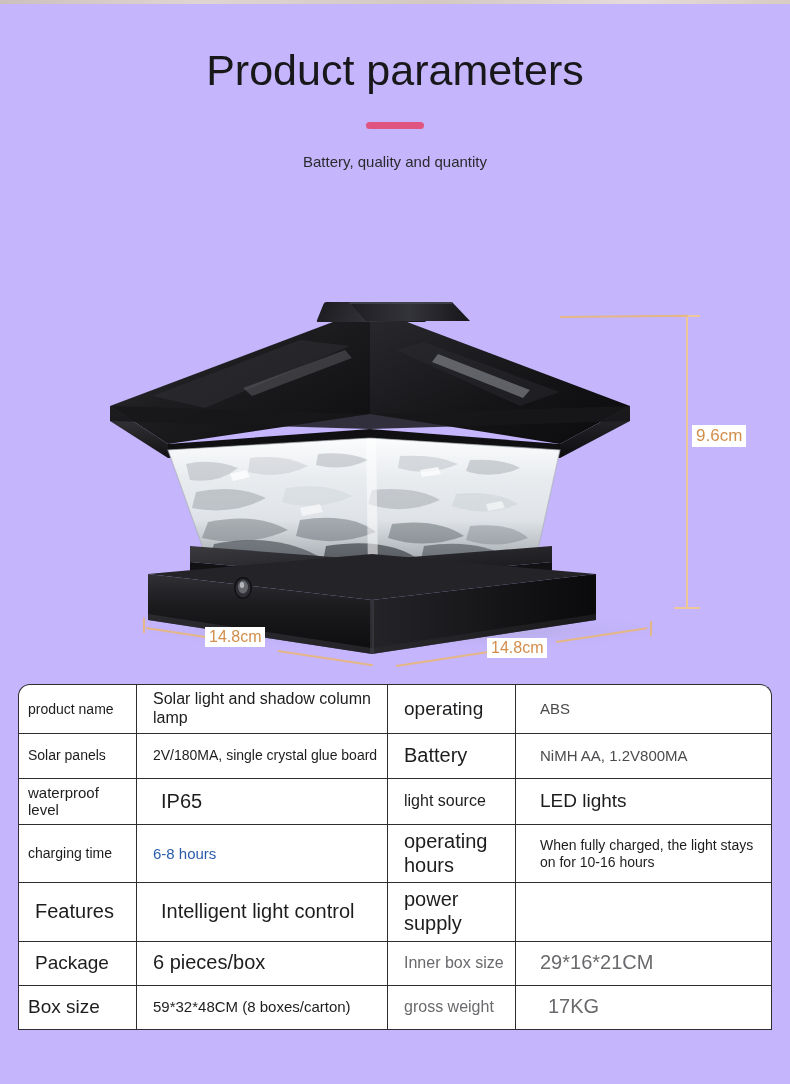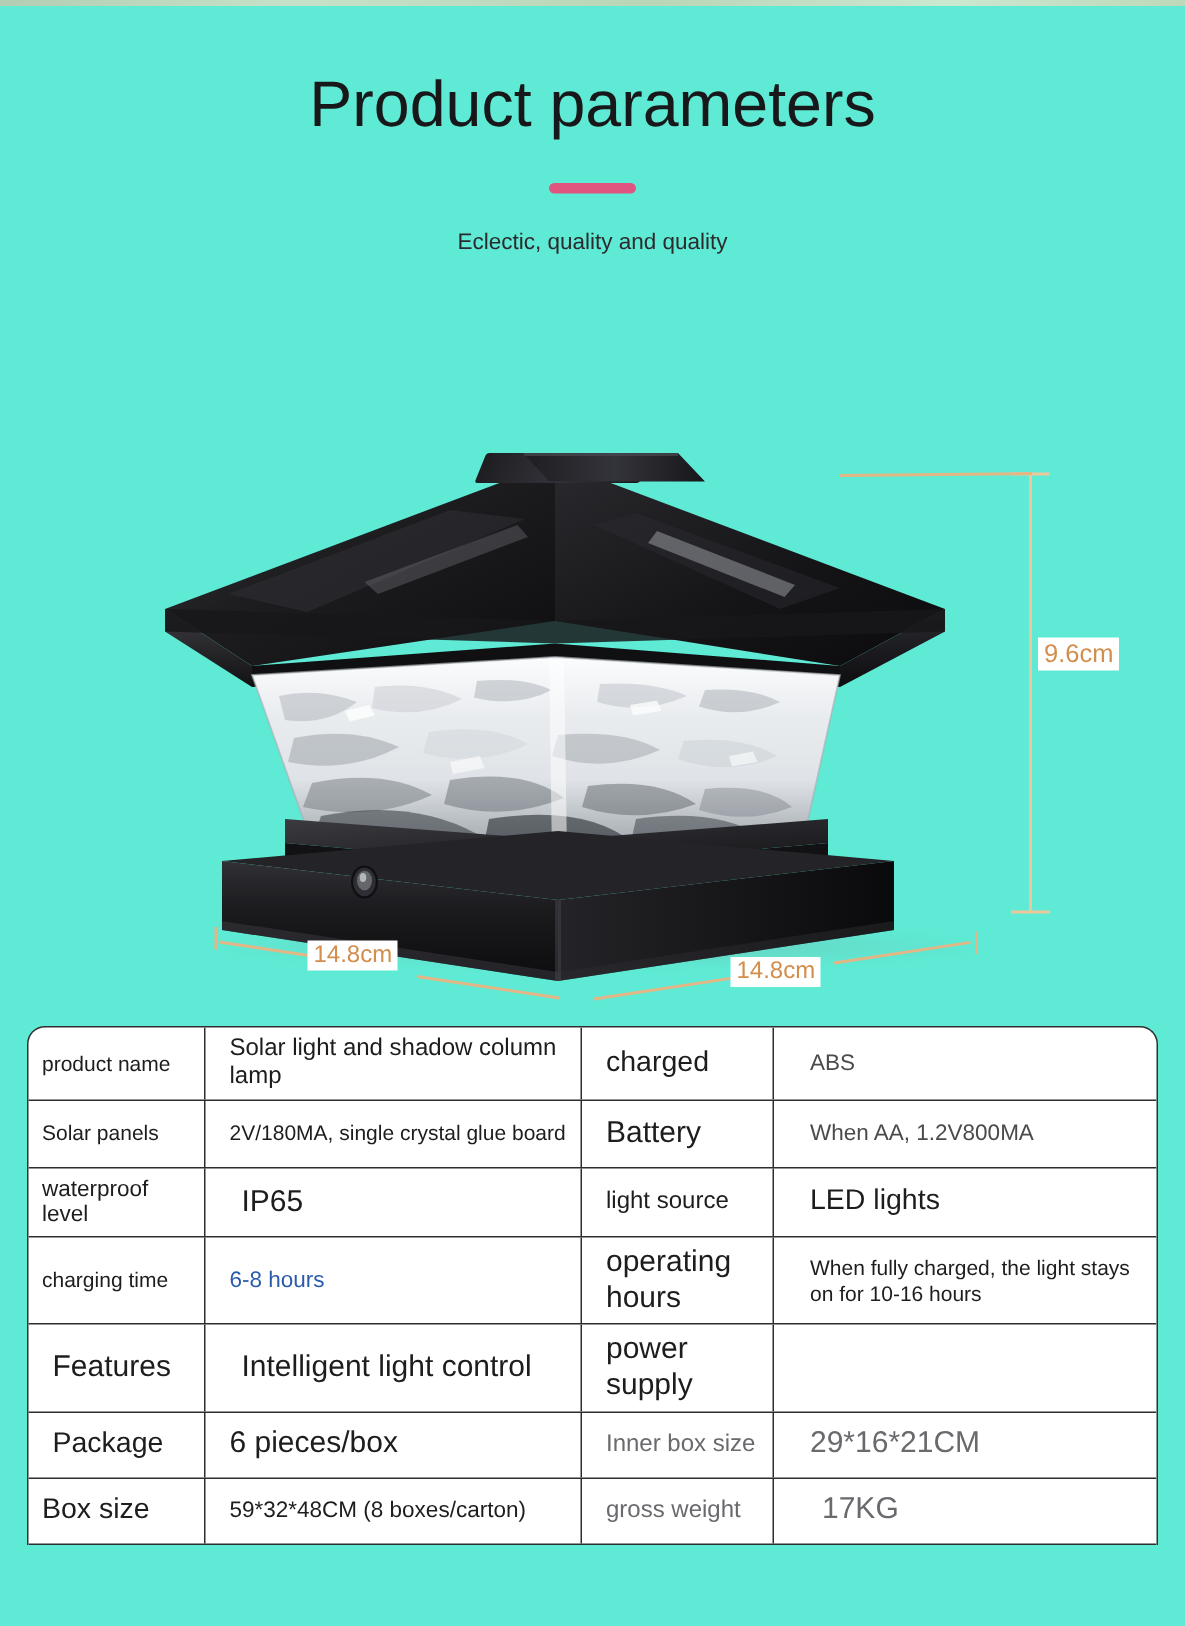--- a/index.html
+++ b/index.html
@@ -9,21 +9,21 @@
     height: 1084px;
     background: #ffffff;
     font-family: "Liberation Sans", sans-serif;
     overflow: hidden;
   }
 
   #page {
     position: relative;
     width: 790px;
     height: 1084px;
-    background: #5eead4;
+    background: #c4b5fd;
   }
 
   
   .top-strip {
     position: absolute;
     top: 0; left: 0;
     width: 790px; height: 4px;
     background: linear-gradient(90deg,#cfc4a6 0%,#e8dfc4 25%,#d8cfae 55%,#efe7cf 80%,#ded3b0 100%);
     opacity: .75;
   }
@@ -156,21 +156,21 @@
 </head>
 <body>
 
 <div id="page">
 
   <div class="top-strip"></div>
 
   <div class="header">
     <div class="header-title">Product parameters</div>
     <div class="accent-bar"></div>
-    <div class="header-subtitle">Eclectic, quality and quality</div>
+    <div class="header-subtitle">Battery, quality and quantity</div>
   </div>
 
   <div class="stage">
 
     <div class="ground-shadow"></div>
 
     <svg class="lamp" viewBox="0 0 790 382">
       <defs>
         <linearGradient id="capTop" x1="0" y1="0" x2="1" y2="1">
           <stop offset="0%" stop-color="#3a3a3e"></stop>
@@ -311,29 +311,29 @@
     <div class="dim-line-angled" style="left:556px; top:353px; width:92px; transform: rotate(-8.6deg);"></div>
     <div class="dim-label dim-label-small" style="left:487px; top:350px;">14.8cm</div>
     <div class="dim-tick" style="left:650px; top:333px;"></div>
   </div>
 
   <div class="spec-table">
 
     <div class="spec-row" style="min-height:46px;">
       <div class="cell cell-key t14">product name</div>
       <div class="cell cell-val t16 pad-l8">Solar light and shadow column lamp</div>
-      <div class="cell cell-key2 t19 pad-l8">charged</div>
+      <div class="cell cell-key2 t19 pad-l8">operating</div>
       <div class="cell cell-val2 t15 grey pad-l14">ABS</div>
     </div>
 
     <div class="spec-row" style="min-height:45px;">
       <div class="cell cell-key t14">Solar panels</div>
       <div class="cell cell-val t14 pad-l8">2V/180MA, single crystal glue board</div>
       <div class="cell cell-key2 t17 pad-l8">Battery</div>
-      <div class="cell cell-val2 t15 grey pad-l14">When AA, 1.2V800MA</div>
+      <div class="cell cell-val2 t15 grey pad-l14">NiMH AA, 1.2V800MA</div>
     </div>
 
     <div class="spec-row" style="min-height:44px;">
       <div class="cell cell-key t15">waterproof level</div>
       <div class="cell cell-val t17 pad-l14">IP65</div>
       <div class="cell cell-key2 t16 pad-l8">light source</div>
       <div class="cell cell-val2 t19 pad-l14">LED lights</div>
     </div>
 
     <div class="spec-row" style="min-height:47px;">

